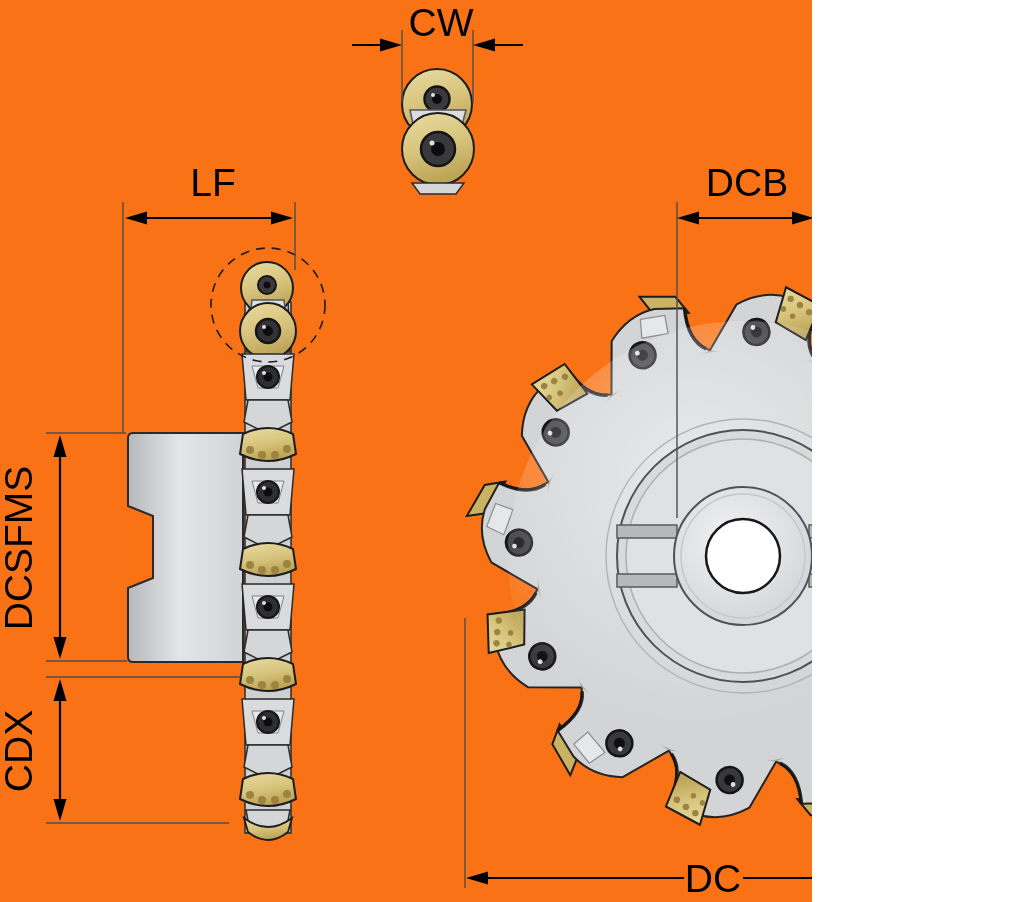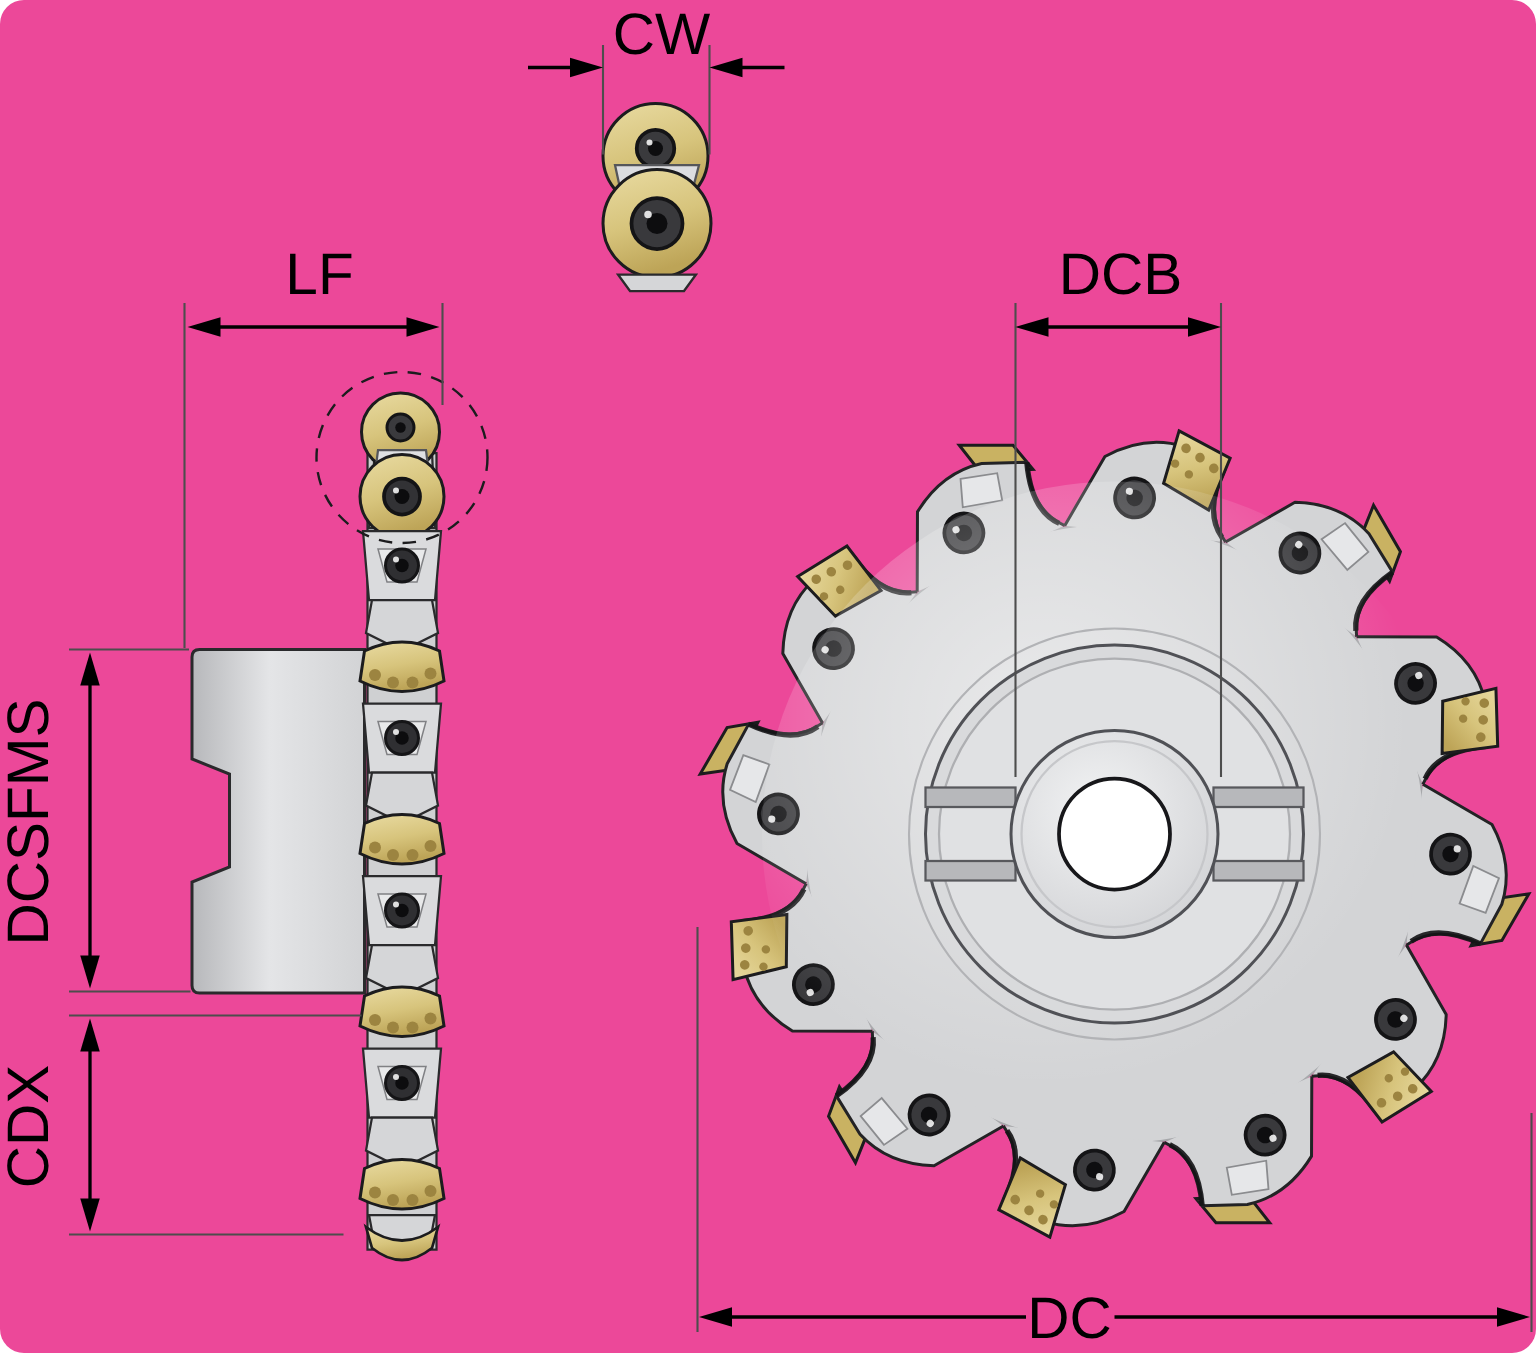--- a/index.html
+++ b/index.html
@@ -1,17 +1,17 @@
 <!DOCTYPE html>
 <html><head>
 <meta charset="utf-8">
 <style>
   html,body{margin:0;padding:0;background:#fff;}
-  .canvas{position:relative;width:1024px;height:902px;background:#ec4899;overflow:hidden;
-          font-family:"Liberation Sans","DejaVu Sans",sans-serif;border-radius:16px;}
+  .canvas{position:relative;width:812px;height:902px;background:#f97316;overflow:hidden;
+          font-family:"Liberation Sans","DejaVu Sans",sans-serif;}
   svg{display:block;}
   text.dim{font-family:"Liberation Sans","DejaVu Sans",sans-serif;font-size:39px;fill:#000;}
 </style>
 </head>
 <body>
 
 <div class="canvas">
 <svg width="1024" height="902" viewBox="0 0 1024 902">
   <defs>
     <linearGradient id="hubGrad" x1="0" y1="0" x2="1" y2="0">

